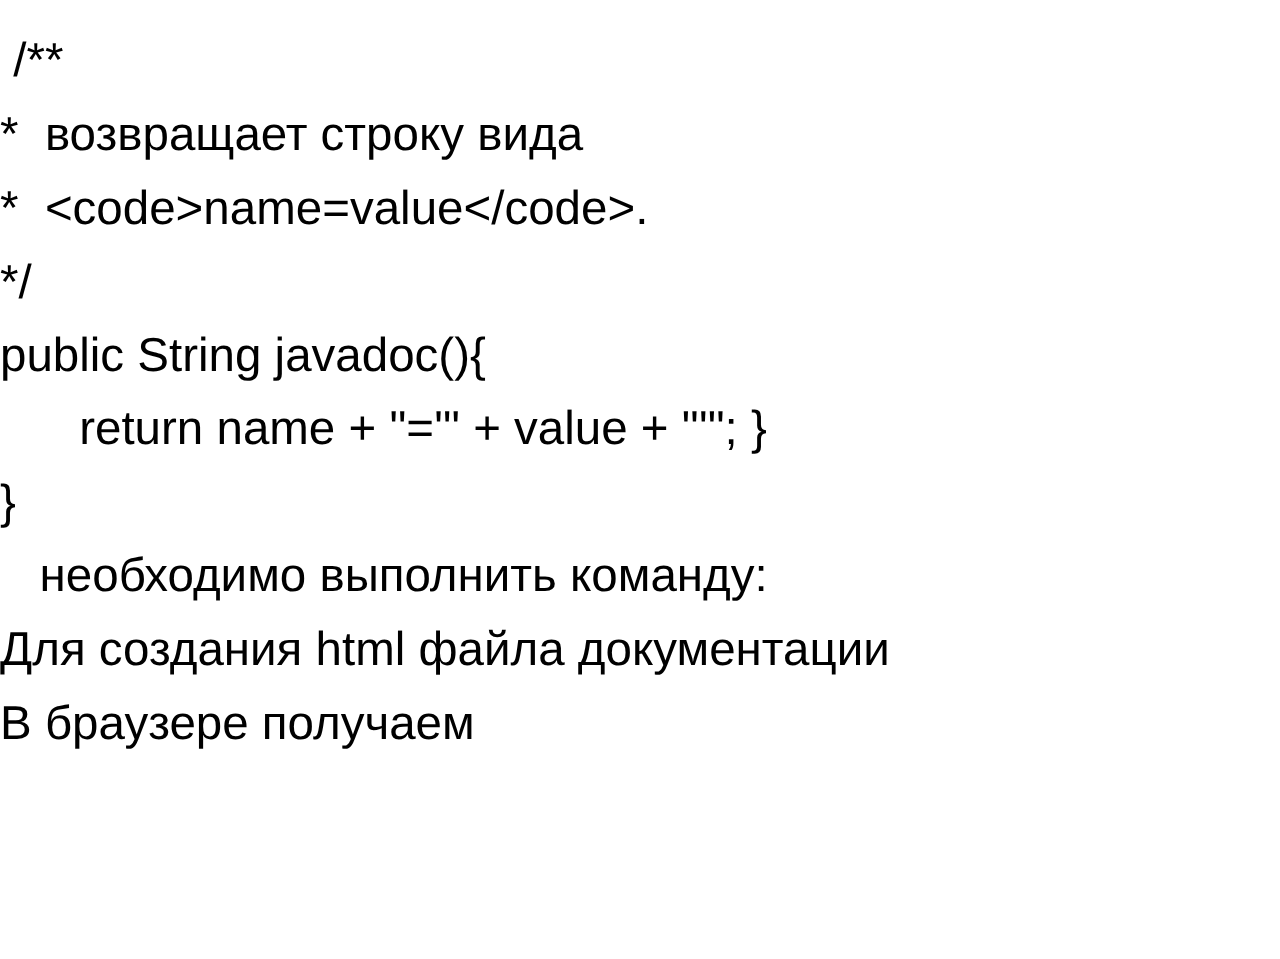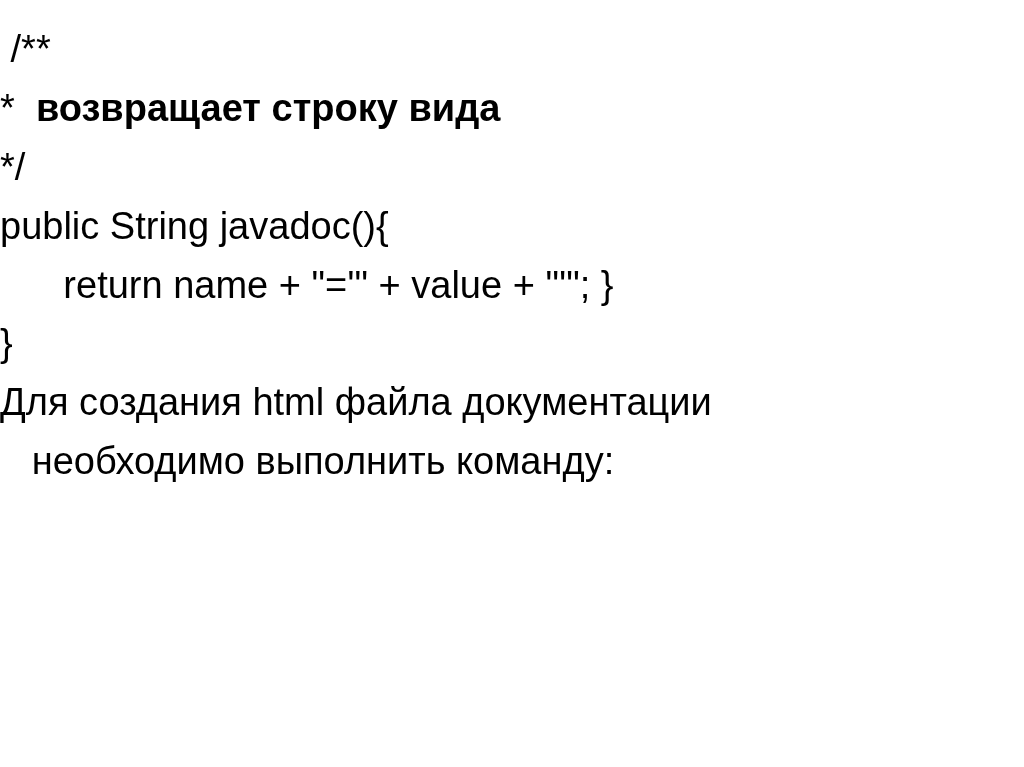--- a/index.html
+++ b/index.html
@@ -15,43 +15,45 @@
     padding: 20px 0 0 0;
     font-family: Arial, Helvetica, sans-serif;
     color: #000;
     font-size: 38px;
     line-height: 1.55;
   }
   .line {
     white-space: pre;
   }
   .bold {
-    font-weight: 700;
+    font-weight: 400;
   }
   .normal {
     font-weight: 400;
   }
 </style>
 </head>
 <body>
 
 <div class="slide">
 
   <div class="line normal"> /**</div>
 
   <div class="line"><span class="normal">*  </span><span class="bold">возвращает строку вида</span></div>
 
+  <div class="line"><span class="normal">*  </span><span class="bold">&lt;code&gt;name=value&lt;/code&gt;.</span></div>
 
   <div class="line normal">*/</div>
 
   <div class="line normal">public String javadoc(){</div>
 
   <div class="line normal">      return name + "='" + value + "'"; }</div>
 
   <div class="line normal">}</div>
 
+  <div class="line normal">   необходимо выполнить команду:</div>
+
   <div class="line normal">Для создания html файла документации</div>
 
-  <div class="line normal">   необходимо выполнить команду:</div>
 
-
+  <div class="line normal">В браузере получаем</div>
 
 </div>
 
 </body></html>

